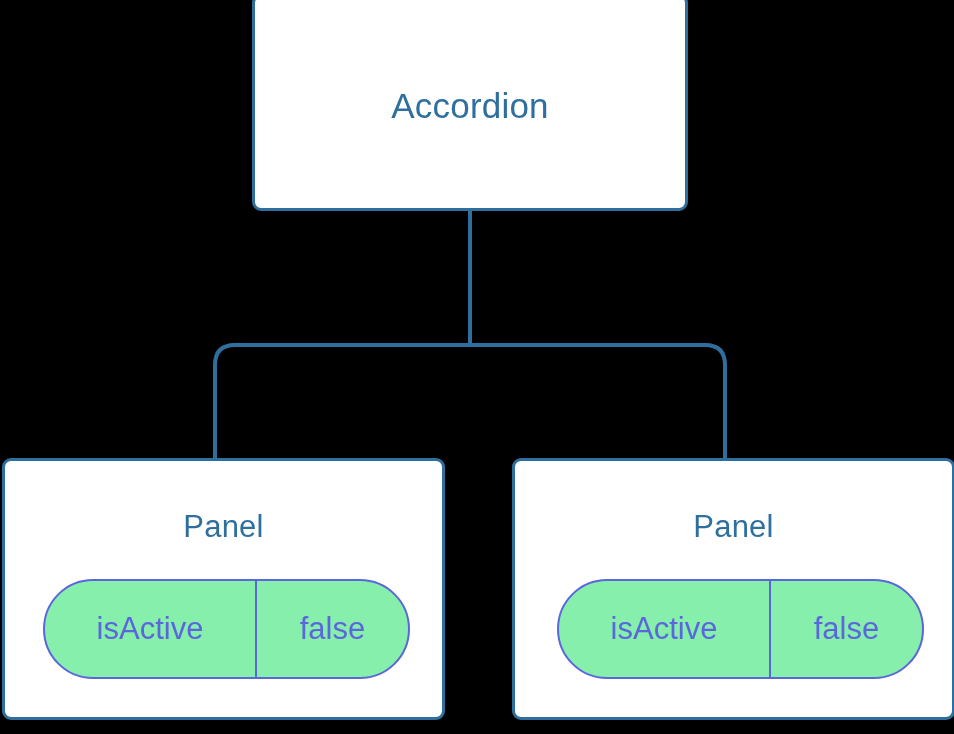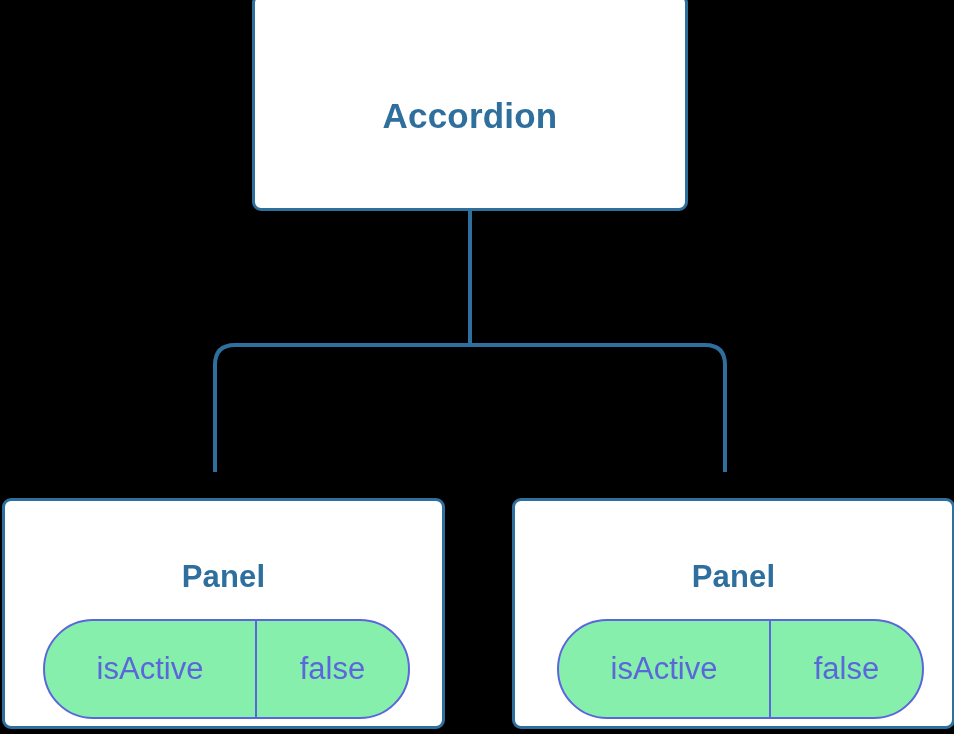--- a/index.html
+++ b/index.html
@@ -27,43 +27,42 @@
     border: 3px solid #2e6f9e;
     border-radius: 9px;
     box-sizing: border-box;
   }
   .node-title {
     position: absolute;
     left: 0;
     right: 0;
     text-align: center;
     color: #2e6f9e;
-    font-weight: 700;
+    font-weight: 400;
     letter-spacing: 0.2px;
     white-space: nowrap;
-    margin-top: 10px;
   }
 
   
   #root-node {
     left: 252px;
     top: -6px;
     width: 436px;
     height: 217px;
   }
   #root-node .node-title {
     top: 87px;
     font-size: 35px;
     line-height: 44px;
   }
 
   
   .panel-node {
-    top: 498px;
-    height: 231px;
+    top: 458px;
+    height: 262px;
     padding-left: 27px;
   }
   #panel-node-left  { left: 2px;   width: 443px; }
   #panel-node-right { left: 512px; width: 443px; }
   .panel-node .node-title {
     top: 516px;
     font-size: 31px;
     line-height: 40px;
   }
   .panel-node > .node-title { top: 46px; }

